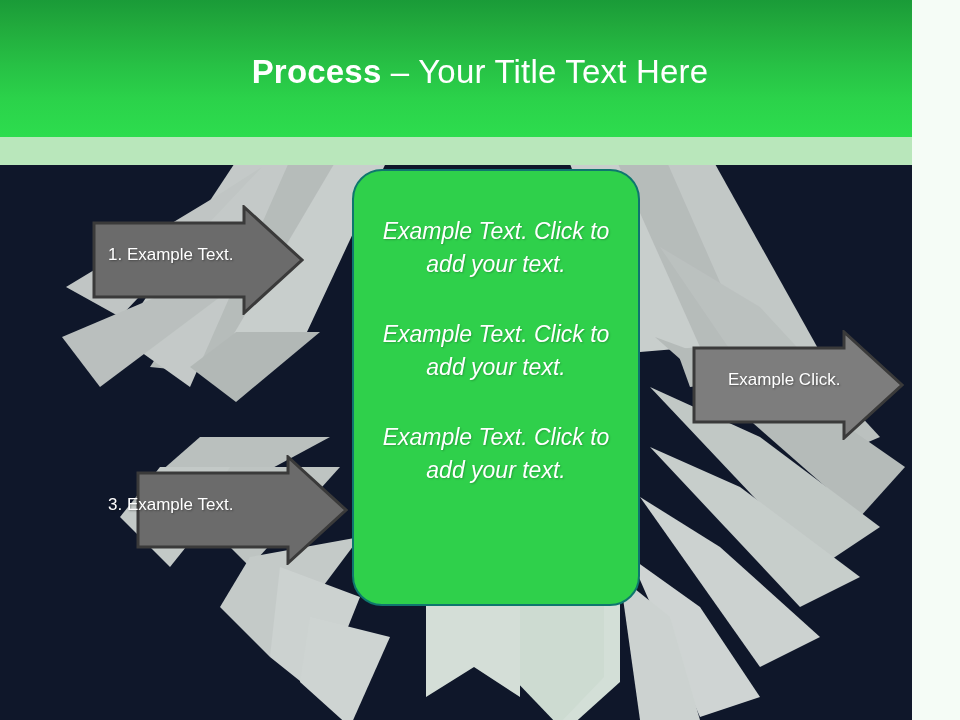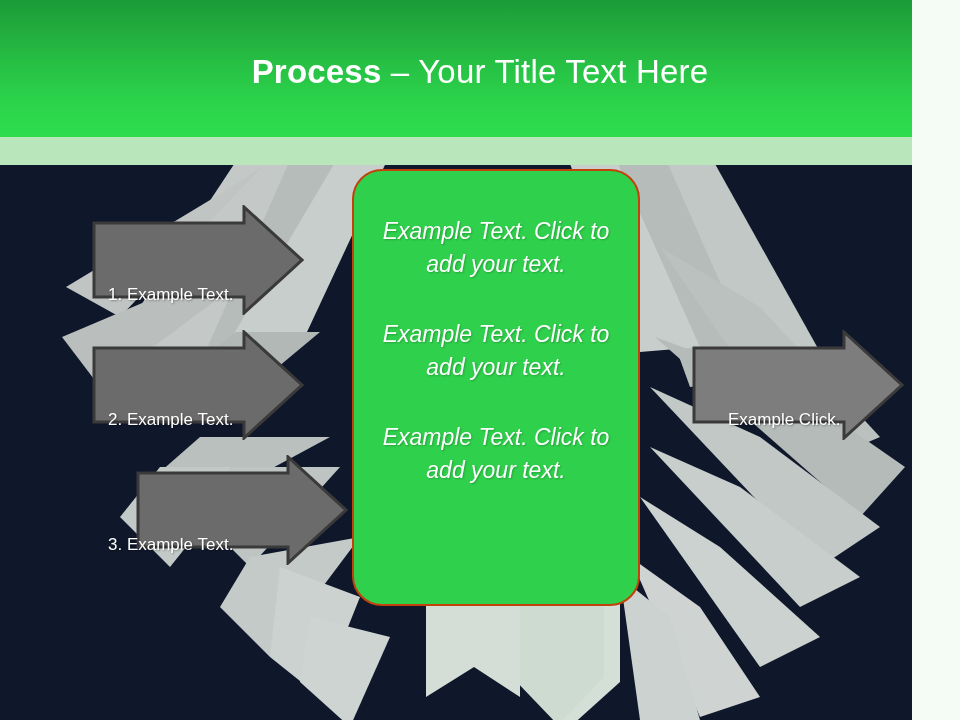--- a/index.html
+++ b/index.html
@@ -78,21 +78,21 @@
   }
 
   
   .center-box {
     position: absolute;
     left: 352px;
     top: 169px;
     width: 288px;
     height: 437px;
     background: #2fd04b;
-    border: 2px solid #c2410c;
+    border: 2px solid #0f766e;
     border-radius: 30px;
     box-sizing: border-box;
     z-index: 10;
     display: flex;
     flex-direction: column;
     align-items: center;
     justify-content: flex-start;
     padding-top: 44px;
   }
   .center-para {
@@ -115,21 +115,20 @@
   }
   .arrow svg { display: block; }
   .arrow-label {
     position: absolute;
     color: #ffffff;
     font-size: 17px;
     line-height: 20px;
     white-space: nowrap;
     text-shadow: 1px 1px 2px rgba(0,0,0,0.35);
     pointer-events: none;
-    margin-top: 40px;
   }
   .arrow-1 { left: 92px;  top: 205px; }
   .arrow-2 { left: 92px;  top: 330px; }
   .arrow-3 { left: 92px;  top: 455px; padding-left: 44px; }
   .arrow-4 { left: 692px; top: 330px; }
 
   .arrow-1 .arrow-label,
   .arrow-2 .arrow-label,
   .arrow-3 .arrow-label { left: 16px; top: 40px; }
   .arrow-4 .arrow-label { left: 36px; top: 40px; }
@@ -200,26 +199,20 @@
     <div class="center-para">Example Text. Click  to add your text.</div>
   </div>
 
   <div class="arrow arrow-1">
     <svg width="212" height="110" viewBox="0 0 212 110">
       <polygon points="2,18 152,18 152,2 210,55 152,108 152,92 2,92" fill="#6b6b6b" stroke="#3a3a3a" stroke-width="3" stroke-linejoin="miter"></polygon>
     </svg>
     <span class="arrow-label">1. Example Text.</span>
   </div>
 
-  <div class="arrow arrow-2">
-    <svg width="212" height="110" viewBox="0 0 212 110">
-      <polygon points="2,18 152,18 152,2 210,55 152,108 152,92 2,92" fill="#6b6b6b" stroke="#3a3a3a" stroke-width="3" stroke-linejoin="miter"></polygon>
-    </svg>
-    <span class="arrow-label">2. Example Text.</span>
-  </div>
 
   <div class="arrow arrow-3">
     <svg width="212" height="110" viewBox="0 0 212 110">
       <polygon points="2,18 152,18 152,2 210,55 152,108 152,92 2,92" fill="#6b6b6b" stroke="#3a3a3a" stroke-width="3" stroke-linejoin="miter"></polygon>
     </svg>
     <span class="arrow-label">3. Example Text.</span>
   </div>
 
   <div class="arrow arrow-4">
     <svg width="212" height="110" viewBox="0 0 212 110">

